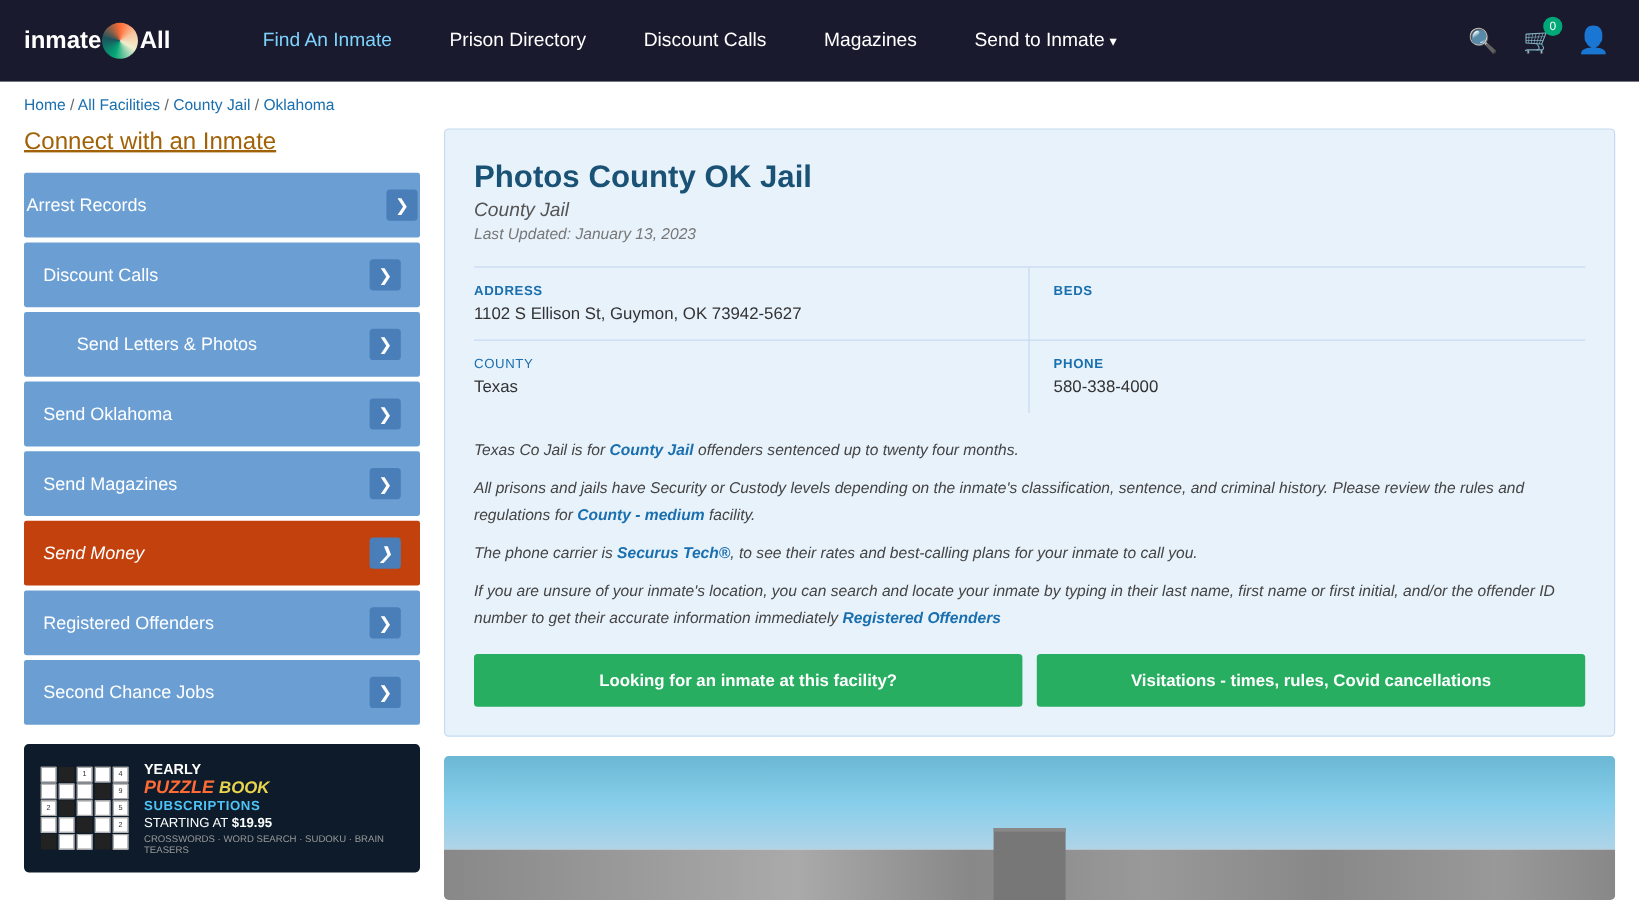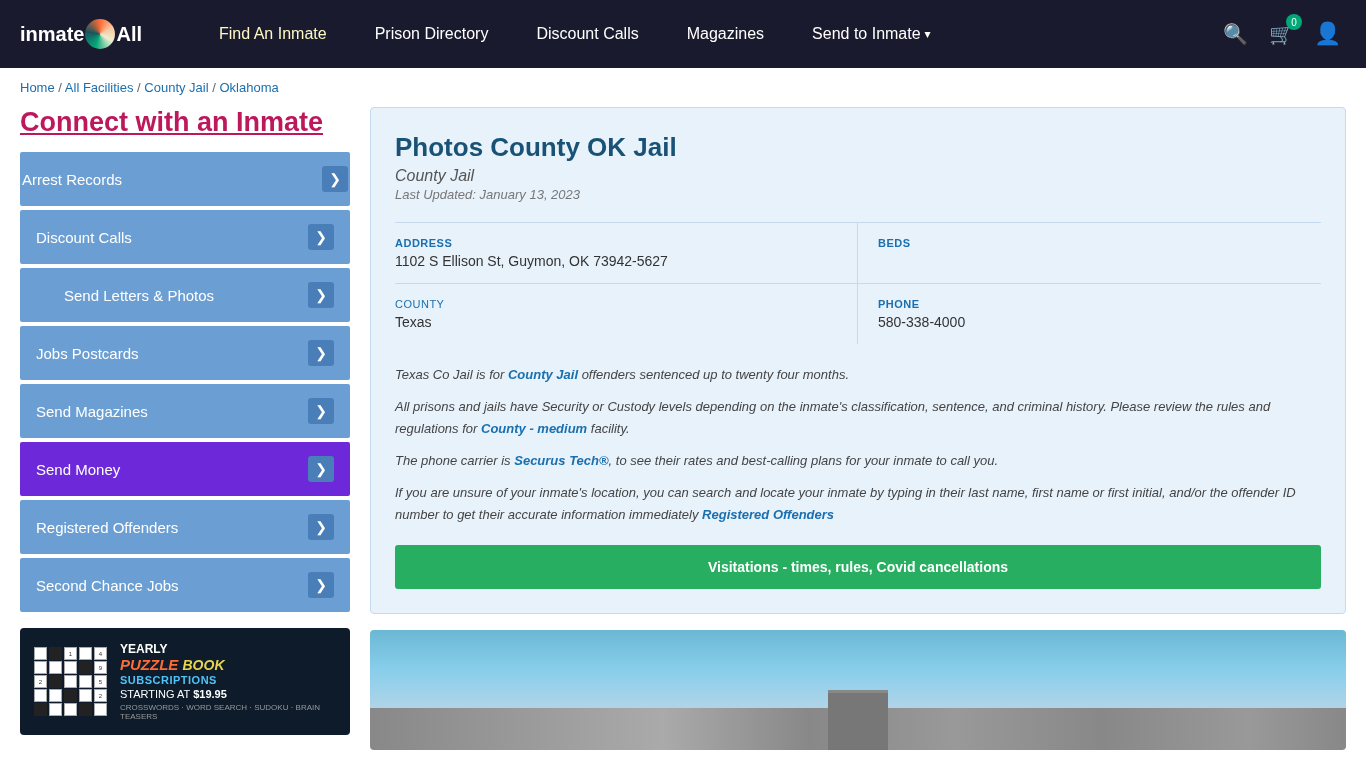--- a/index.html
+++ b/index.html
@@ -9,21 +9,21 @@
 <body>
 
 <header style="background:#1a1a2e; height:68px; display:flex; padding:0 20px;">
   <div style="display:flex; align-items:center; margin-right:20px; min-width:155px; cursor:pointer;">
     <span style="color:#fff; font-size:20px; font-weight:bold; font-family:Arial;">inmate</span>
     <span style="display:inline-block; width:30px; height:30px; border-radius:50%; background:conic-gradient(#ff6b35 0deg, #f7c59f 60deg, #efefd0 120deg, #04a777 200deg, #1a535c 280deg, #ff6b35 360deg); margin:0 1px; vertical-align:middle;"></span>
     <span style="color:#fff; font-size:20px; font-weight:bold; font-family:Arial;">All</span>
   </div>
 
   <nav style="display:flex; align-items:center; flex:1; height:68px;">
-    <a style="color:#fef9c3; text-decoration:none; padding:0 24px; height:56px; display:flex; align-items:center; font-size:16px; font-weight:500; cursor:pointer;">Find An Inmate</a>
+    <a style="color:#7dd3fc; text-decoration:none; padding:0 24px; height:56px; display:flex; align-items:center; font-size:16px; font-weight:500; cursor:pointer;">Find An Inmate</a>
     <a style="color:#fff; text-decoration:none; padding:0 24px; height:68px; display:flex; align-items:center; font-size:16px; font-weight:500; cursor:pointer;">Prison Directory</a>
     <a style="color:#fff; text-decoration:none; padding:0 24px; height:68px; display:flex; align-items:center; font-size:16px; font-weight:500; cursor:pointer;">Discount Calls</a>
     <a style="color:#fff; text-decoration:none; padding:0 24px; height:68px; display:flex; align-items:center; font-size:16px; font-weight:500; cursor:pointer;">Magazines</a>
     <a style="color:#fff; text-decoration:none; padding:0 24px; height:68px; display:flex; align-items:center; font-size:16px; font-weight:500; cursor:pointer;">
         <span>Send to Inmate</span>
         <span style="margin-left:4px; font-size:12px;">▾</span>
       </a>
   </nav>
 
   <div style="display:flex; align-items:center; gap:10px;">
@@ -46,50 +46,50 @@
   <a style="color:#1a6faf; text-decoration:none;">All Facilities</a>
   <span style="color:#666;"> / </span>
   <a style="color:#1a6faf; text-decoration:none;">County Jail</a>
   <span style="color:#666;"> / </span>
   <a style="color:#1a6faf; text-decoration:none;">Oklahoma</a>
 </div>
 
 <div style="display:flex; padding:0 20px 20px; gap:20px; max-width:1366px;">
 
   <aside style="width:330px; flex-shrink:0;">
-    <h2 style="font-size:27px; font-weight:bold; color:#be185d; margin-bottom:14px; text-decoration:underline;">Connect with an Inmate</h2>
+    <h2 style="font-size:20px; font-weight:normal; color:#a16207; margin-bottom:14px; text-decoration:underline;">Connect with an Inmate</h2>
 
     <div style="display:flex; flex-direction:column; gap:4px;">
 
       <div style="display:flex; align-items:center; justify-content:space-between; background:#6b9fd4; color:#fff; padding:14px 2px; cursor:pointer; border-radius:2px;">
         <span style="font-size:15px; font-weight:500;">Arrest Records</span>
         <span style="width:26px; height:26px; background:#4a7eb8; border-radius:3px; display:flex; align-items:center; justify-content:center; font-size:14px; color:#fff;">❯</span>
       </div>
 
       <div style="display:flex; align-items:center; justify-content:space-between; background:#6b9fd4; color:#fff; padding:14px 16px; cursor:pointer; border-radius:2px;">
         <span style="font-size:15px; font-weight:500;">Discount Calls</span>
         <span style="width:26px; height:26px; background:#4a7eb8; border-radius:3px; display:flex; align-items:center; justify-content:center; font-size:14px; color:#fff;">❯</span>
       </div>
 
       <div style="display:flex; align-items:center; justify-content:space-between; background:#6b9fd4; color:#fff; padding:14px 16px; cursor:pointer; border-radius:2px;">
         <span style="font-size:15px; font-weight:400;margin-left:28px;">Send Letters &amp; Photos</span>
         <span style="width:26px; height:26px; background:#4a7eb8; border-radius:3px; display:flex; align-items:center; justify-content:center; font-size:14px; color:#fff;">❯</span>
       </div>
 
       <div style="display:flex; align-items:center; justify-content:space-between; background:#6b9fd4; color:#fff; padding:14px 16px; cursor:pointer; border-radius:2px;">
-        <span style="font-size:15px; font-weight:500;">Jobs Postcards</span>
+        <span style="font-size:15px; font-weight:500;">Send Oklahoma</span>
         <span style="width:26px; height:26px; background:#4a7eb8; border-radius:3px; display:flex; align-items:center; justify-content:center; font-size:14px; color:#fff;">❯</span>
       </div>
 
       <div style="display:flex; align-items:center; justify-content:space-between; background:#6b9fd4; color:#fff; padding:14px 16px; cursor:pointer; border-radius:2px;">
         <span style="font-size:15px; font-weight:500;">Send Magazines</span>
         <span style="width:26px; height:26px; background:#4a7eb8; border-radius:3px; display:flex; align-items:center; justify-content:center; font-size:14px; color:#fff;">❯</span>
       </div>
 
-      <div style="display:flex; align-items:center; justify-content:space-between; background:#6d28d9; color:#fff; padding:14px 16px; cursor:pointer; border-radius:2px;">
+      <div style="display:flex; align-items:center; justify-content:space-between; background:#c2410c; color:#fff; padding:14px 16px; cursor:pointer; border-radius:2px;font-style:italic;">
         <span style="font-size:15px; font-weight:500;">Send Money</span>
         <span style="width:26px; height:26px; background:#4a7eb8; border-radius:3px; display:flex; align-items:center; justify-content:center; font-size:14px; color:#fff;">❯</span>
       </div>
 
       <div style="display:flex; align-items:center; justify-content:space-between; background:#6b9fd4; color:#fff; padding:14px 16px; cursor:pointer; border-radius:2px;">
         <span style="font-size:15px; font-weight:500;">Registered Offenders</span>
         <span style="width:26px; height:26px; background:#4a7eb8; border-radius:3px; display:flex; align-items:center; justify-content:center; font-size:14px; color:#fff;">❯</span>
       </div>
 
       <div style="display:flex; align-items:center; justify-content:space-between; background:#6b9fd4; color:#fff; padding:14px 16px; cursor:pointer; border-radius:2px;">
@@ -185,20 +185,21 @@
 
       <p style="font-size:13px; color:#444; line-height:1.7; margin-bottom:10px; font-style:italic;">
         <span>The phone carrier is </span><a href="#" style="color:#1a6faf; text-decoration:none; font-weight:bold;">Securus Tech®</a><span>, to see their rates and best-calling plans for your inmate to call you.</span>
       </p>
 
       <p style="font-size:13px; color:#444; line-height:1.7; margin-bottom:10px; font-style:italic;">
         <span>If you are unsure of your inmate's location, you can search and locate your inmate by typing in their last name, first name or first initial, and/or the offender ID number to get their accurate information immediately </span><a href="#" style="color:#1a6faf; text-decoration:none; font-weight:bold;">Registered Offenders</a>
       </p>
 
       <div style="display:flex; gap:12px; margin-top:18px; flex-wrap:wrap;">
+        <button style="background:#27ae60; color:#fff; border:none; padding:14px 22px; font-size:14px; font-weight:bold; cursor:pointer; border-radius:3px; flex:1; min-width:200px;">Looking for an inmate at this facility?</button>
         <button style="background:#27ae60; color:#fff; border:none; padding:14px 22px; font-size:14px; font-weight:bold; cursor:pointer; border-radius:3px; flex:1; min-width:200px;">Visitations - times, rules, Covid cancellations</button>
       </div>
     </div>
 
     <div style="width:100%; height:120px; border-radius:4px; overflow:hidden; position:relative;">
       <div style="width:100%; height:65%; background:linear-gradient(180deg, #6bb8d4 0%, #87ceeb 50%, #b0d4e8 100%);"></div>
       <div style="width:100%; height:35%; background:linear-gradient(to right, #888 0%, #999 15%, #aaa 30%, #888 45%, #999 60%, #888 75%, #999 90%, #888 100%); position:relative;">
         <div style="position:absolute; bottom:0; left:50%; transform:translateX(-50%); width:60px; height:60px; background:#777; border-top:3px solid #888;"></div>
       </div>
     </div>

